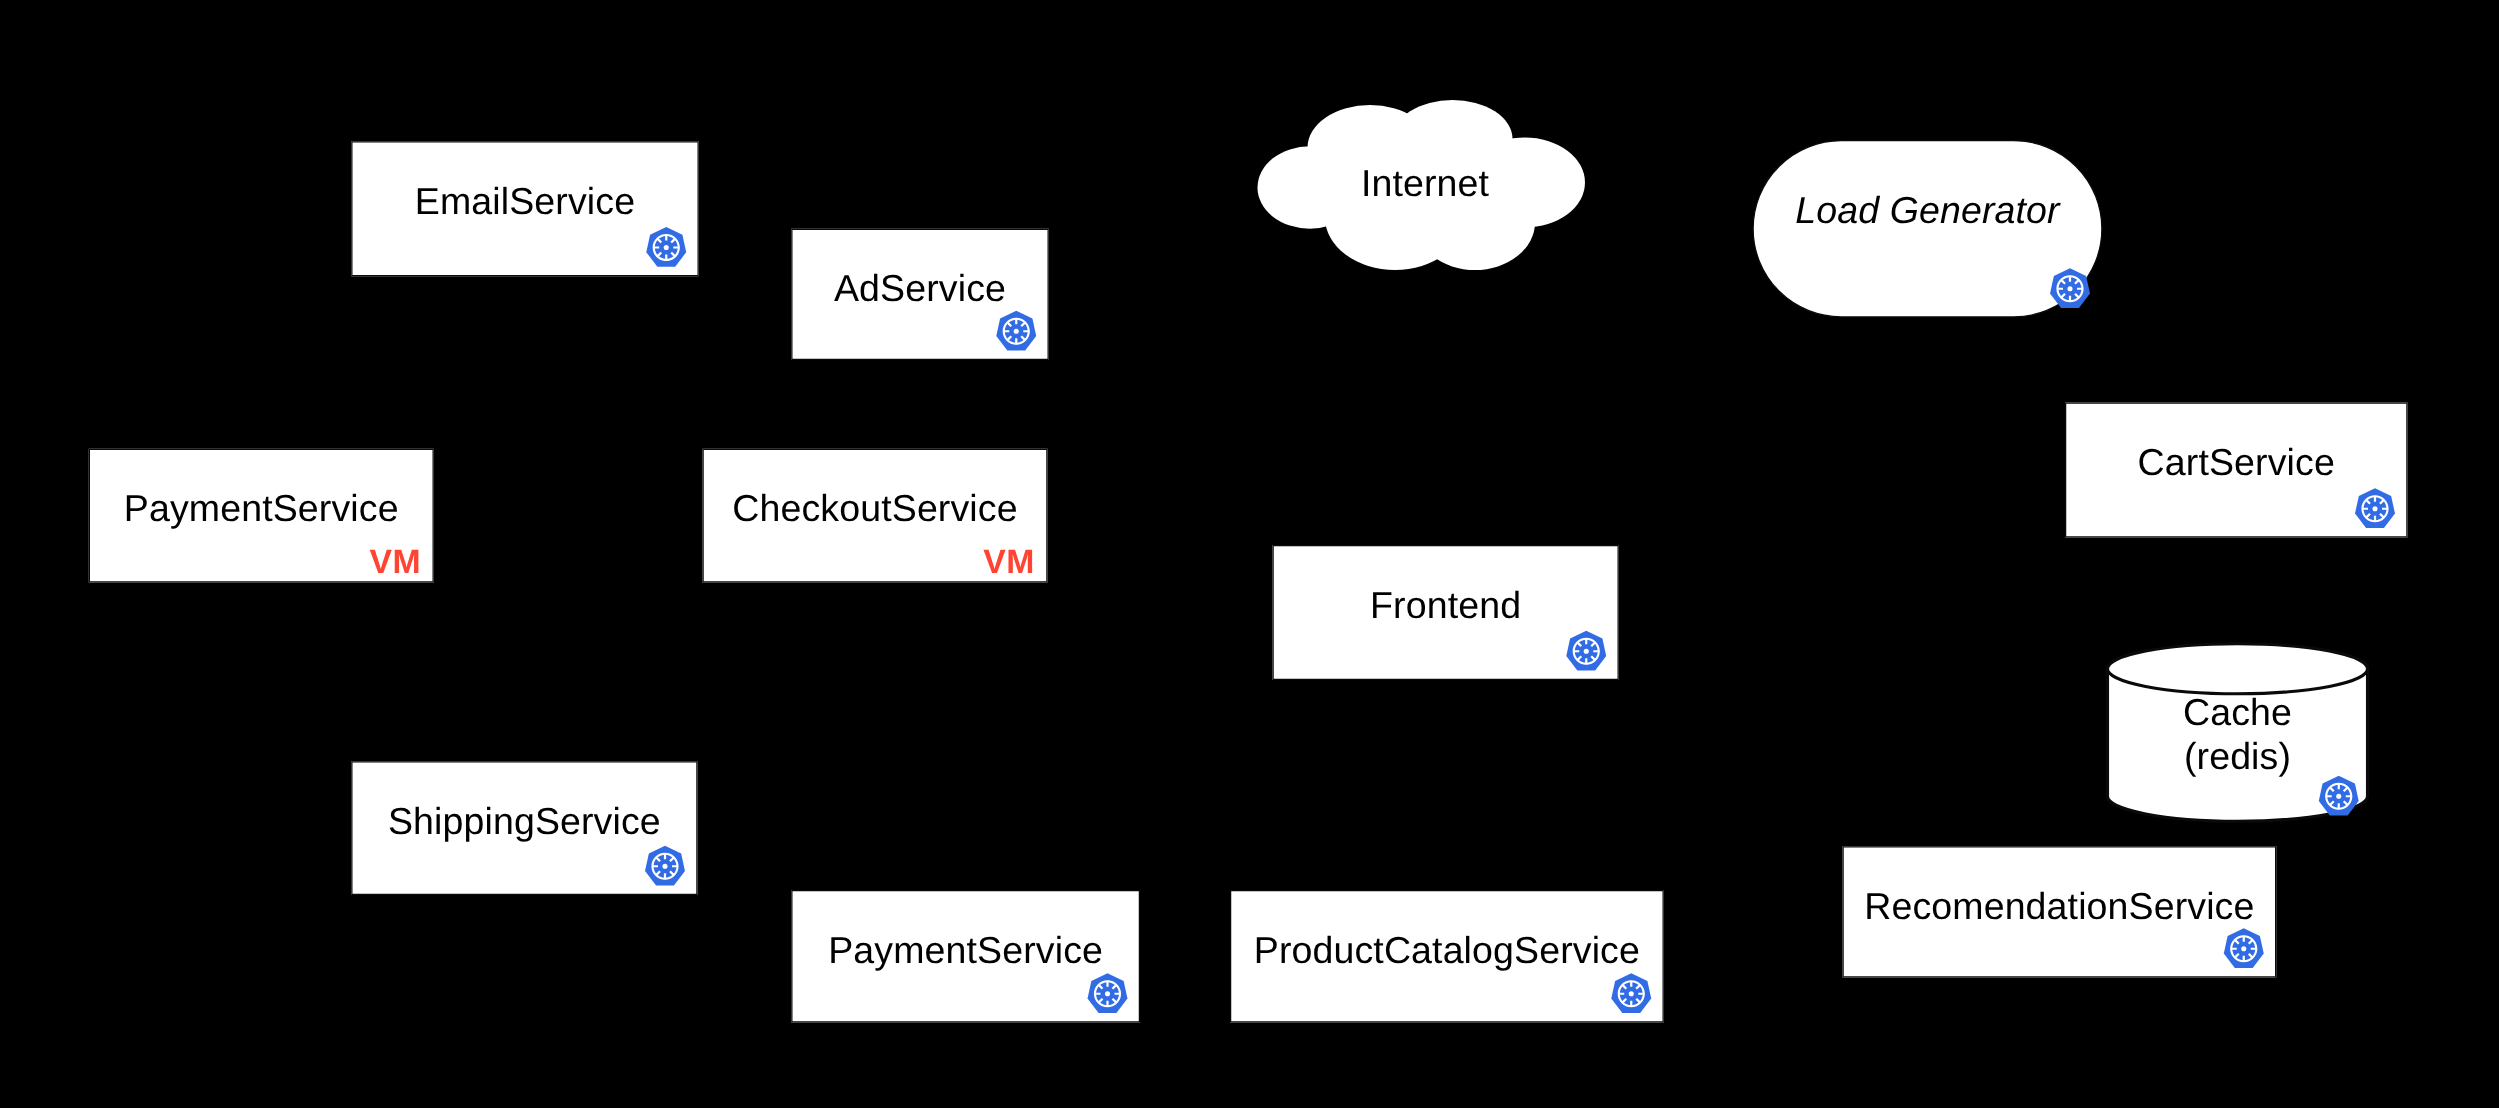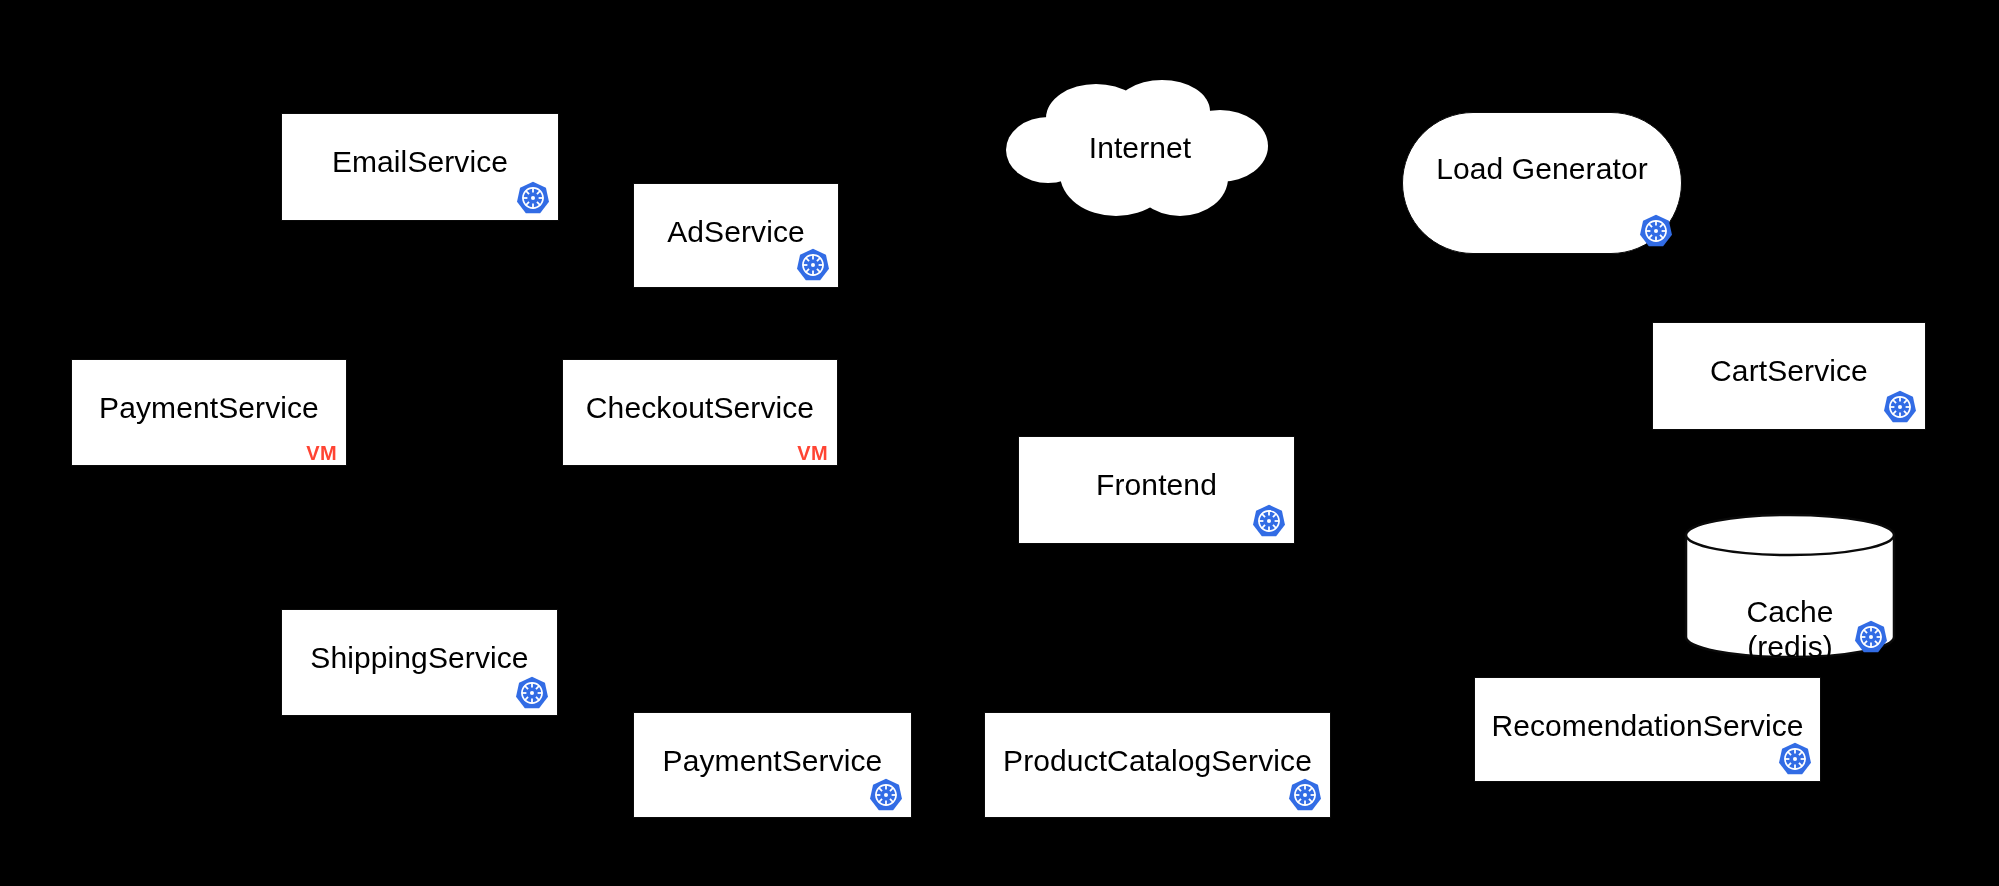--- a/index.html
+++ b/index.html
@@ -54,20 +54,21 @@
   }
 
   
   .node.stadium {
     background: #ffffff;
     border: 1px solid #0a0a0a;
     border-radius: 72px;
   }
   .node.stadium .node-label {
     top: 38px;
+    font-style: italic;
   }
 
   
   .node.cloud {
     background: transparent;
     border: none;
   }
   .node.cloud .cloud-svg {
     position: absolute;
     left: 0;
@@ -90,39 +91,38 @@
     position: absolute;
     left: 0;
     top: 0;
     width: 100%;
     height: 100%;
     display: block;
   }
   .node.cylinder .node-label {
     top: 40px;
     z-index: 2;
-    margin-top: 41px;
   }
 
   
   .badge-k8s {
     position: absolute;
     right: 8px;
     bottom: 5px;
     width: 34px;
     height: 34px;
     z-index: 3;
   }
   .badge-k8s svg { display: block; width: 100%; height: 100%; }
 
   .badge-vm {
     position: absolute;
     right: 9px;
     bottom: 2px;
-    font-size: 20px;
+    font-size: 27px;
     font-weight: bold;
     line-height: 1;
     letter-spacing: .4px;
     z-index: 3;
   }
 </style>
 </head>
 <body>
 
 <div id="diagram-canvas">

